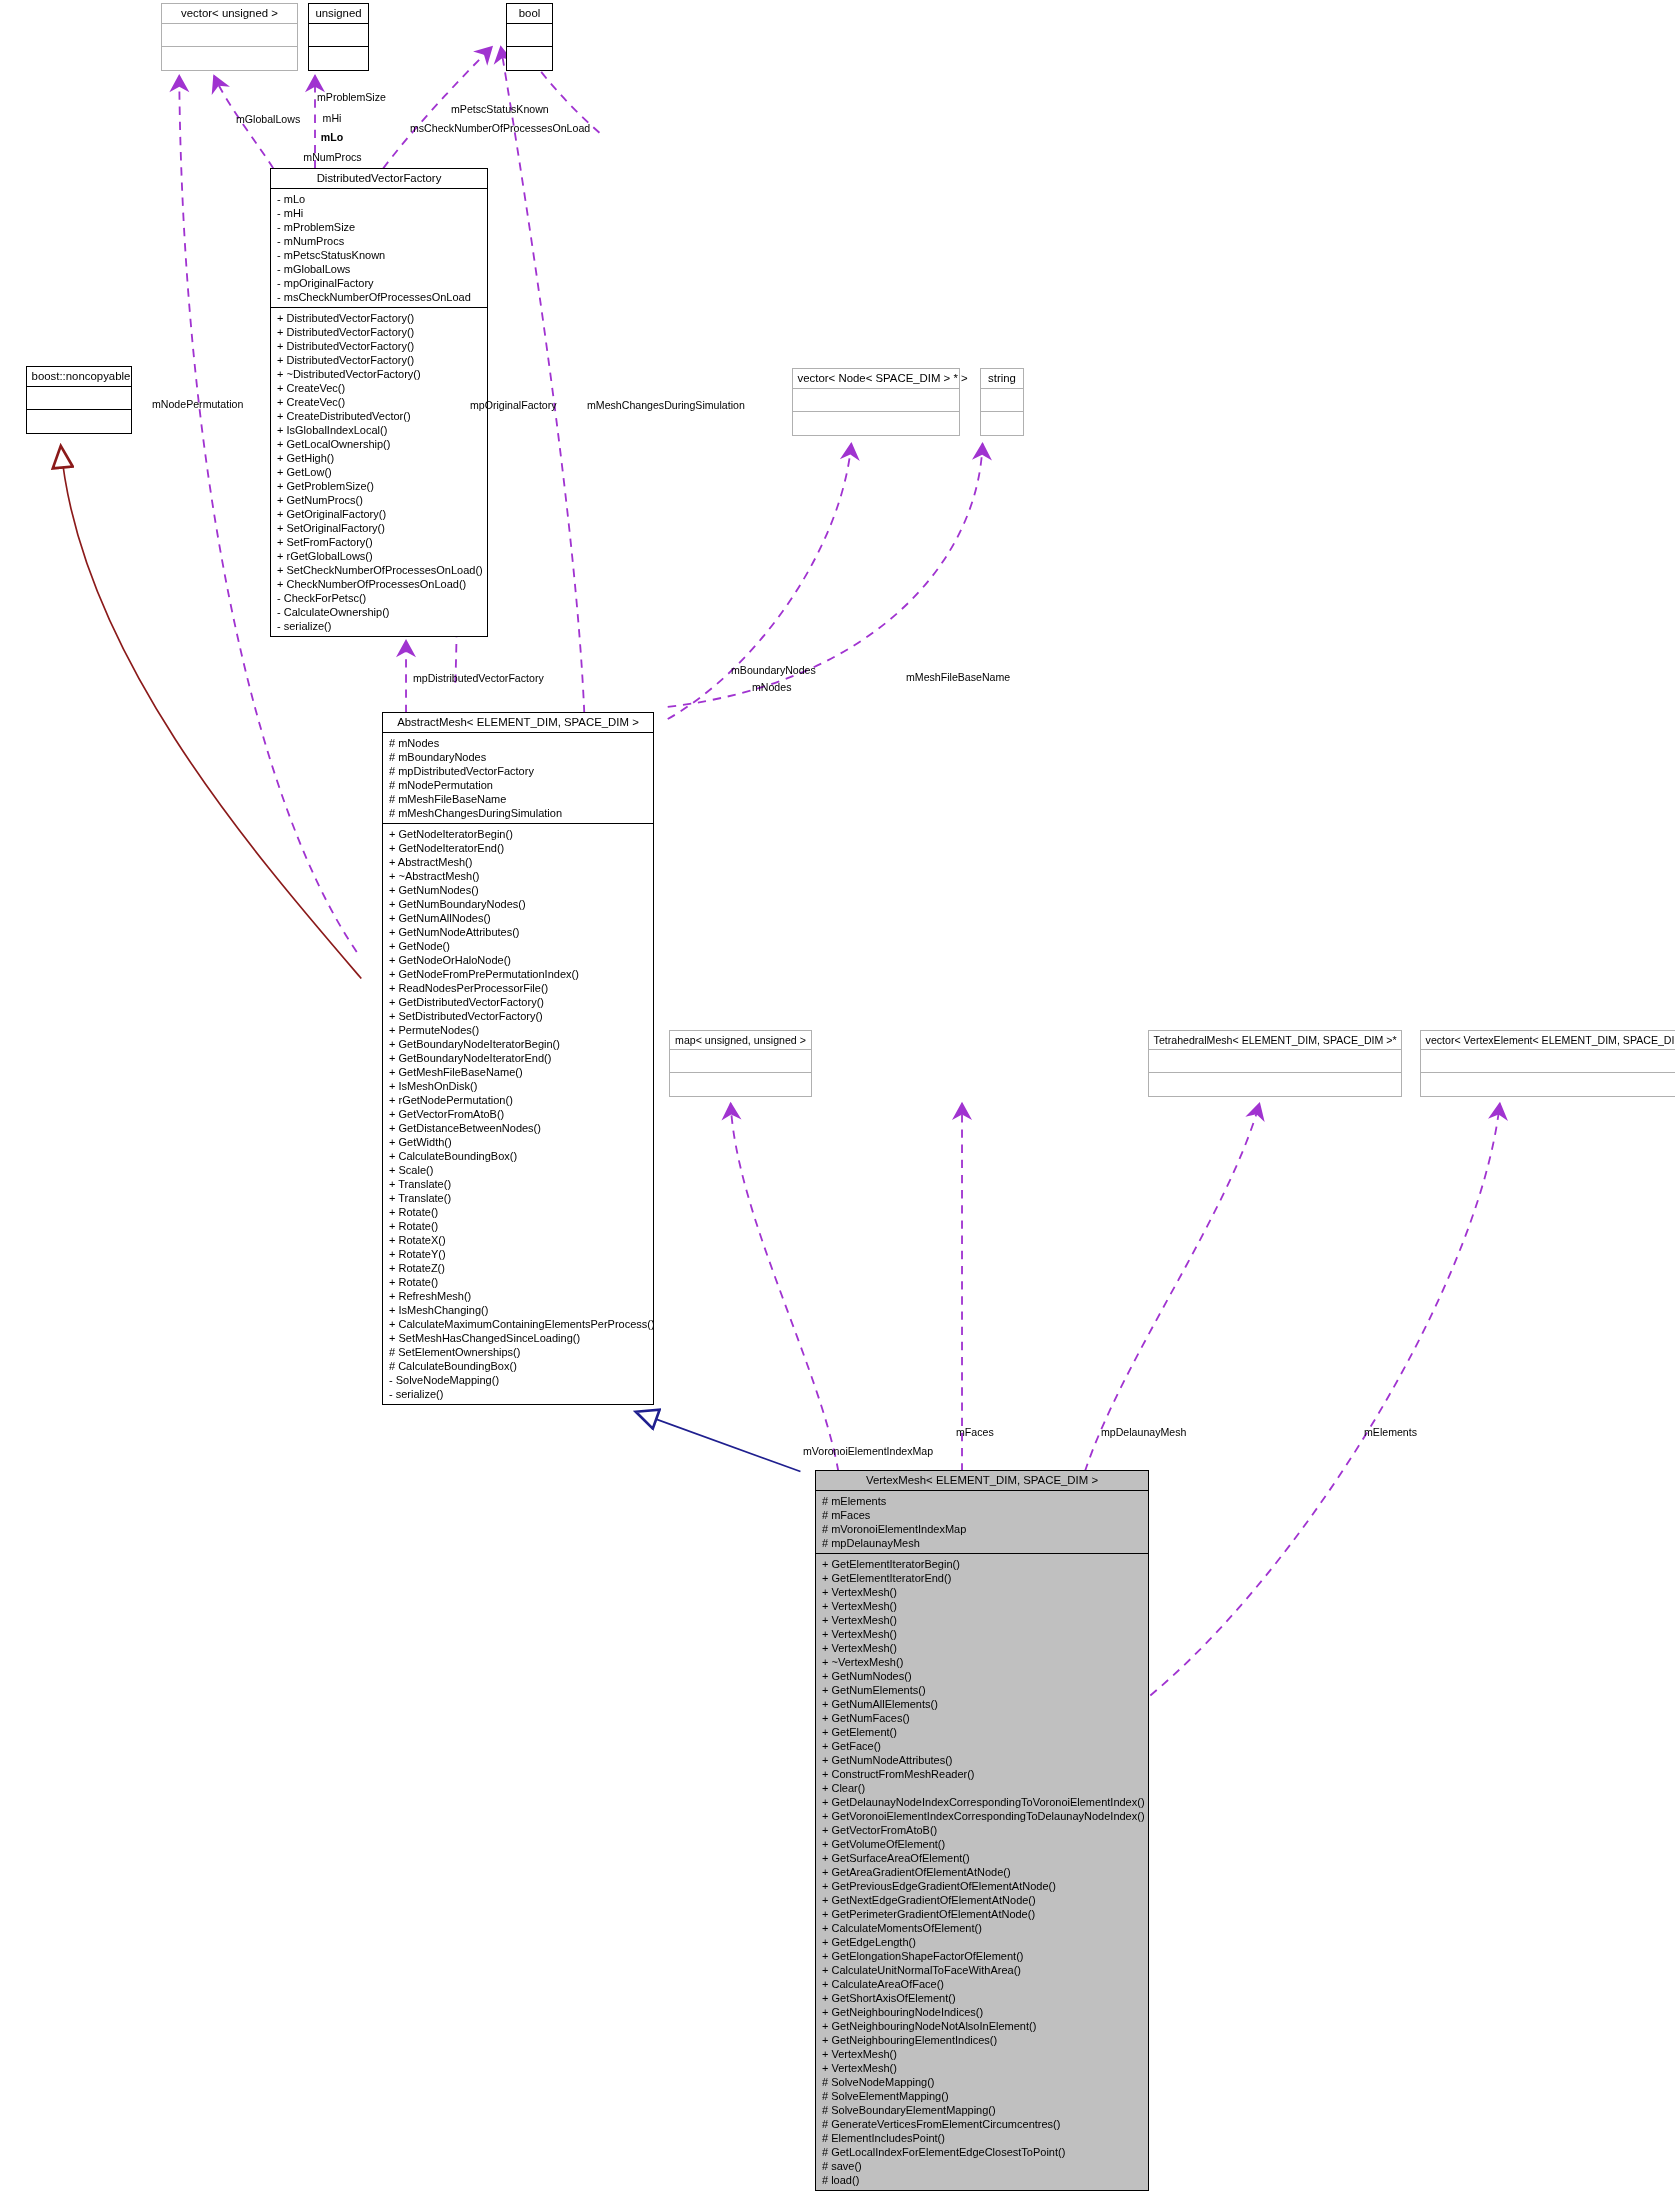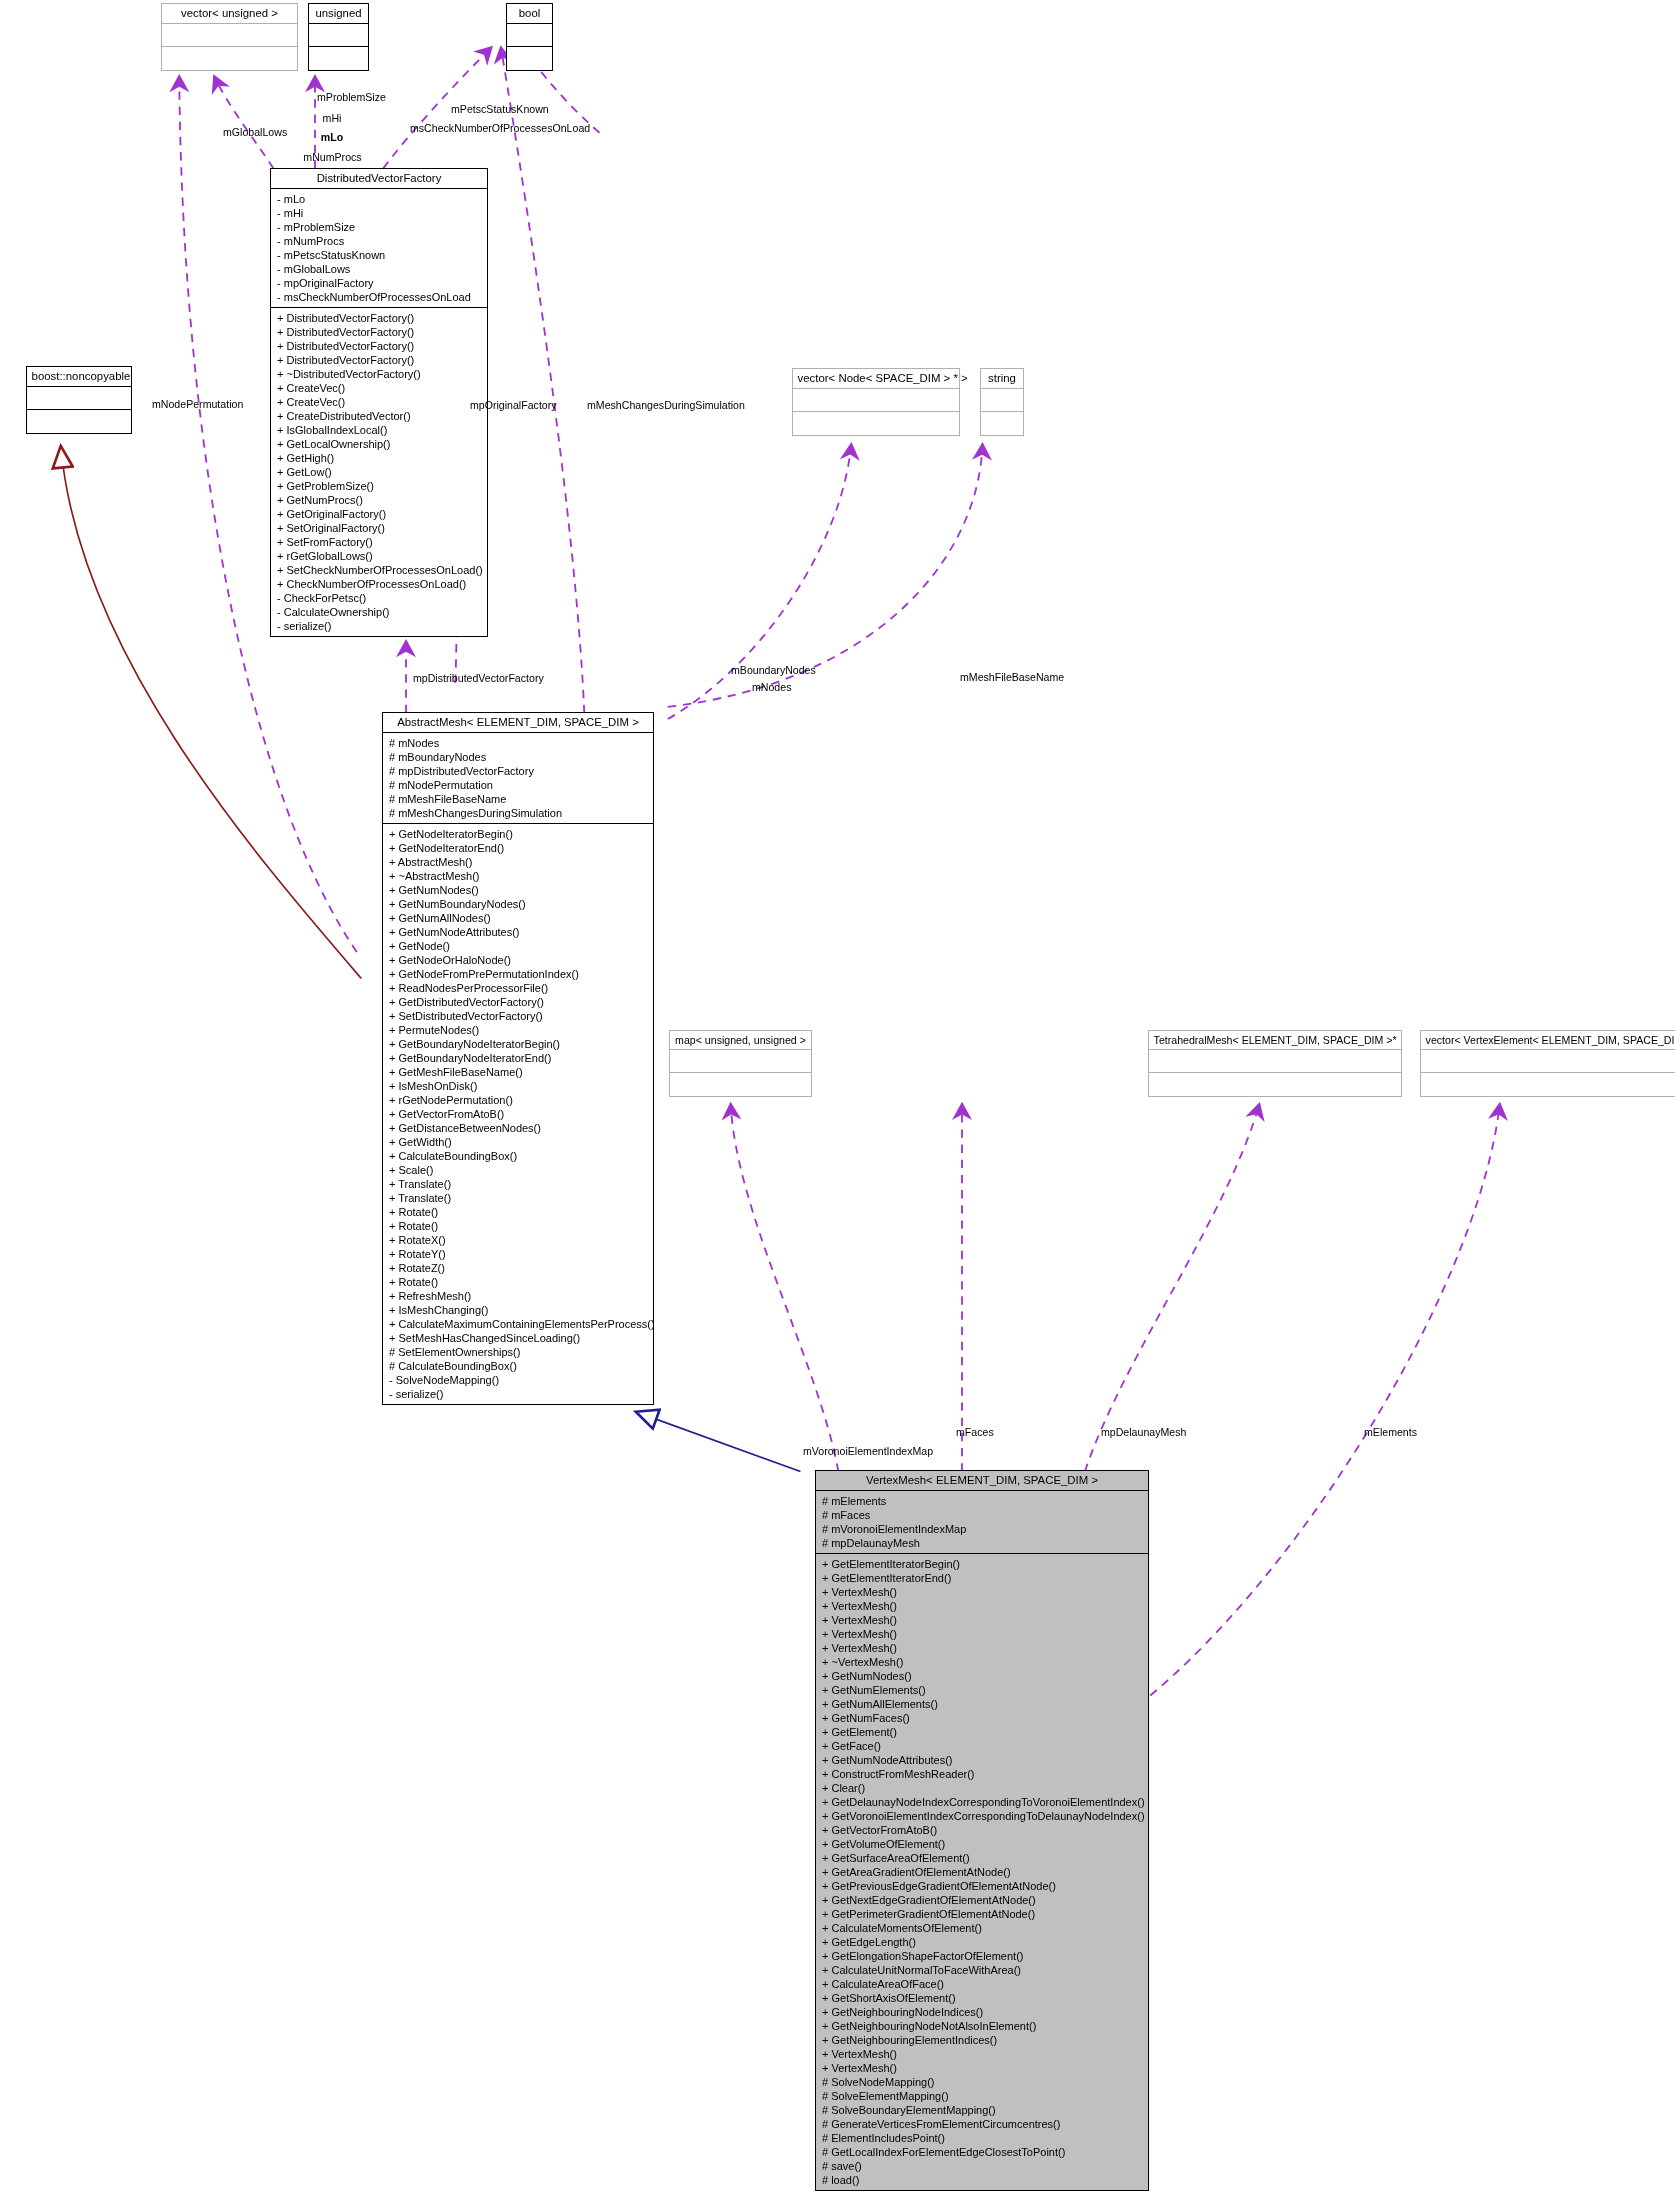--- a/index.html
+++ b/index.html
@@ -356,40 +356,40 @@
         <div># GenerateVerticesFromElementCircumcentres()</div>
         <div># ElementIncludesPoint()</div>
         <div># GetLocalIndexForElementEdgeClosestToPoint()</div>
         <div># save()</div>
         <div># load()</div>
       </div>
   </div>
 
   <div class="edge-label" style="left:152px; top:397px;">mNodePermutation</div>
 
-  <div class="edge-label" style="left:223px; top:112px;margin-top:13px;">mGlobalLows</div>
+  <div class="edge-label" style="left:236px; top:112px;">mGlobalLows</div>
 
   <div class="edge-label" style="left:317px; top:90px;">mProblemSize</div>
   <div class="edge-label ctr" style="left:310px; top:111px; width:44px;">mHi</div>
   <div class="edge-label ctr" style="left:310px; top:130px; width:44px;font-weight:bold;">mLo</div>
   <div class="edge-label ctr" style="left:300px; top:150px; width:65px;">mNumProcs</div>
 
   <div class="edge-label" style="left:451px; top:102px;">mPetscStatusKnown</div>
   <div class="edge-label" style="left:410px; top:121px;">msCheckNumberOfProcessesOnLoad</div>
 
   <div class="edge-label" style="left:470px; top:398px;">mpOriginalFactory</div>
 
   <div class="edge-label" style="left:587px; top:398px;">mMeshChangesDuringSimulation</div>
 
   <div class="edge-label" style="left:413px; top:671px;">mpDistributedVectorFactory</div>
 
   <div class="edge-label" style="left:731px; top:663px;">mBoundaryNodes</div>
   <div class="edge-label" style="left:752px; top:680px;">mNodes</div>
 
-  <div class="edge-label" style="left:960px; top:670px;text-align:center;">mMeshFileBaseName</div>
+  <div class="edge-label" style="left:906px; top:670px;text-align:center;">mMeshFileBaseName</div>
 
   <div class="edge-label" style="left:803px; top:1425px;margin-top:19px;">mVoronoiElementIndexMap</div>
   <div class="edge-label" style="left:956px; top:1425px;">mFaces</div>
   <div class="edge-label" style="left:1101px; top:1425px;">mpDelaunayMesh</div>
   <div class="edge-label" style="left:1364px; top:1425px;">mElements</div>
 
 </div>
 
 
 </body></html>

